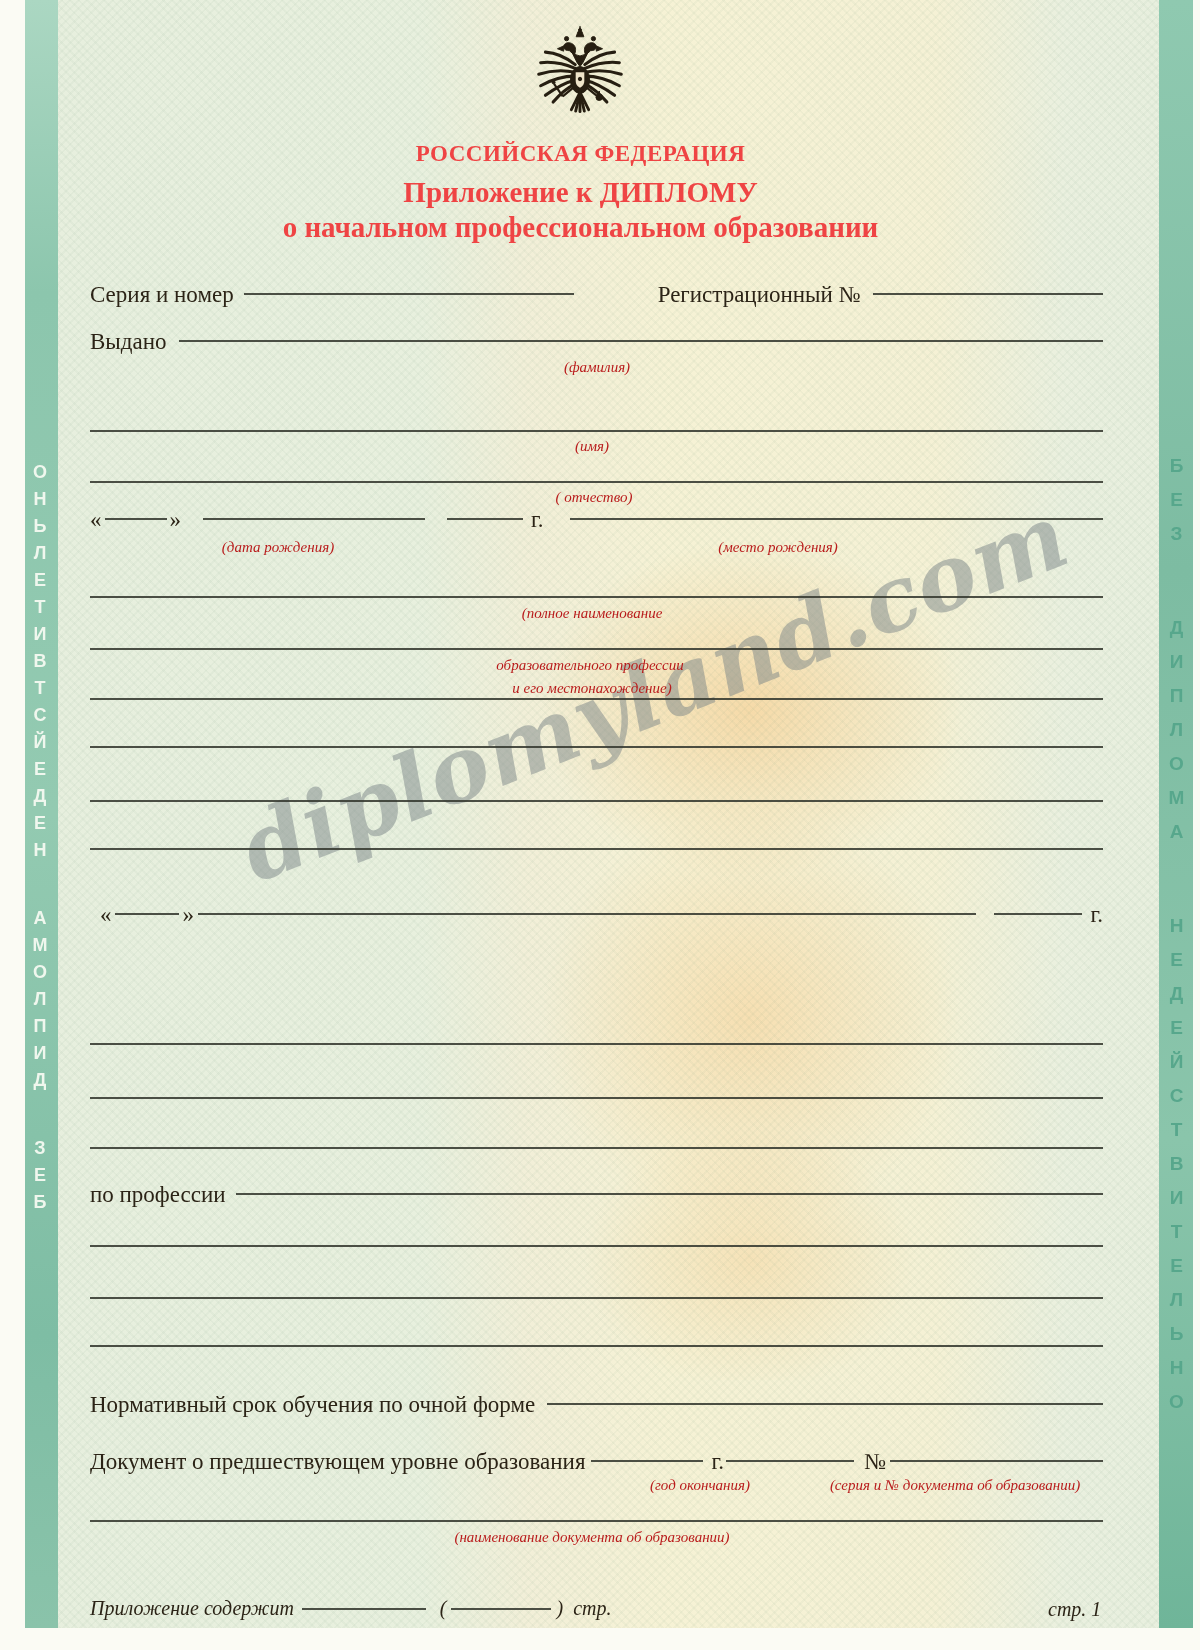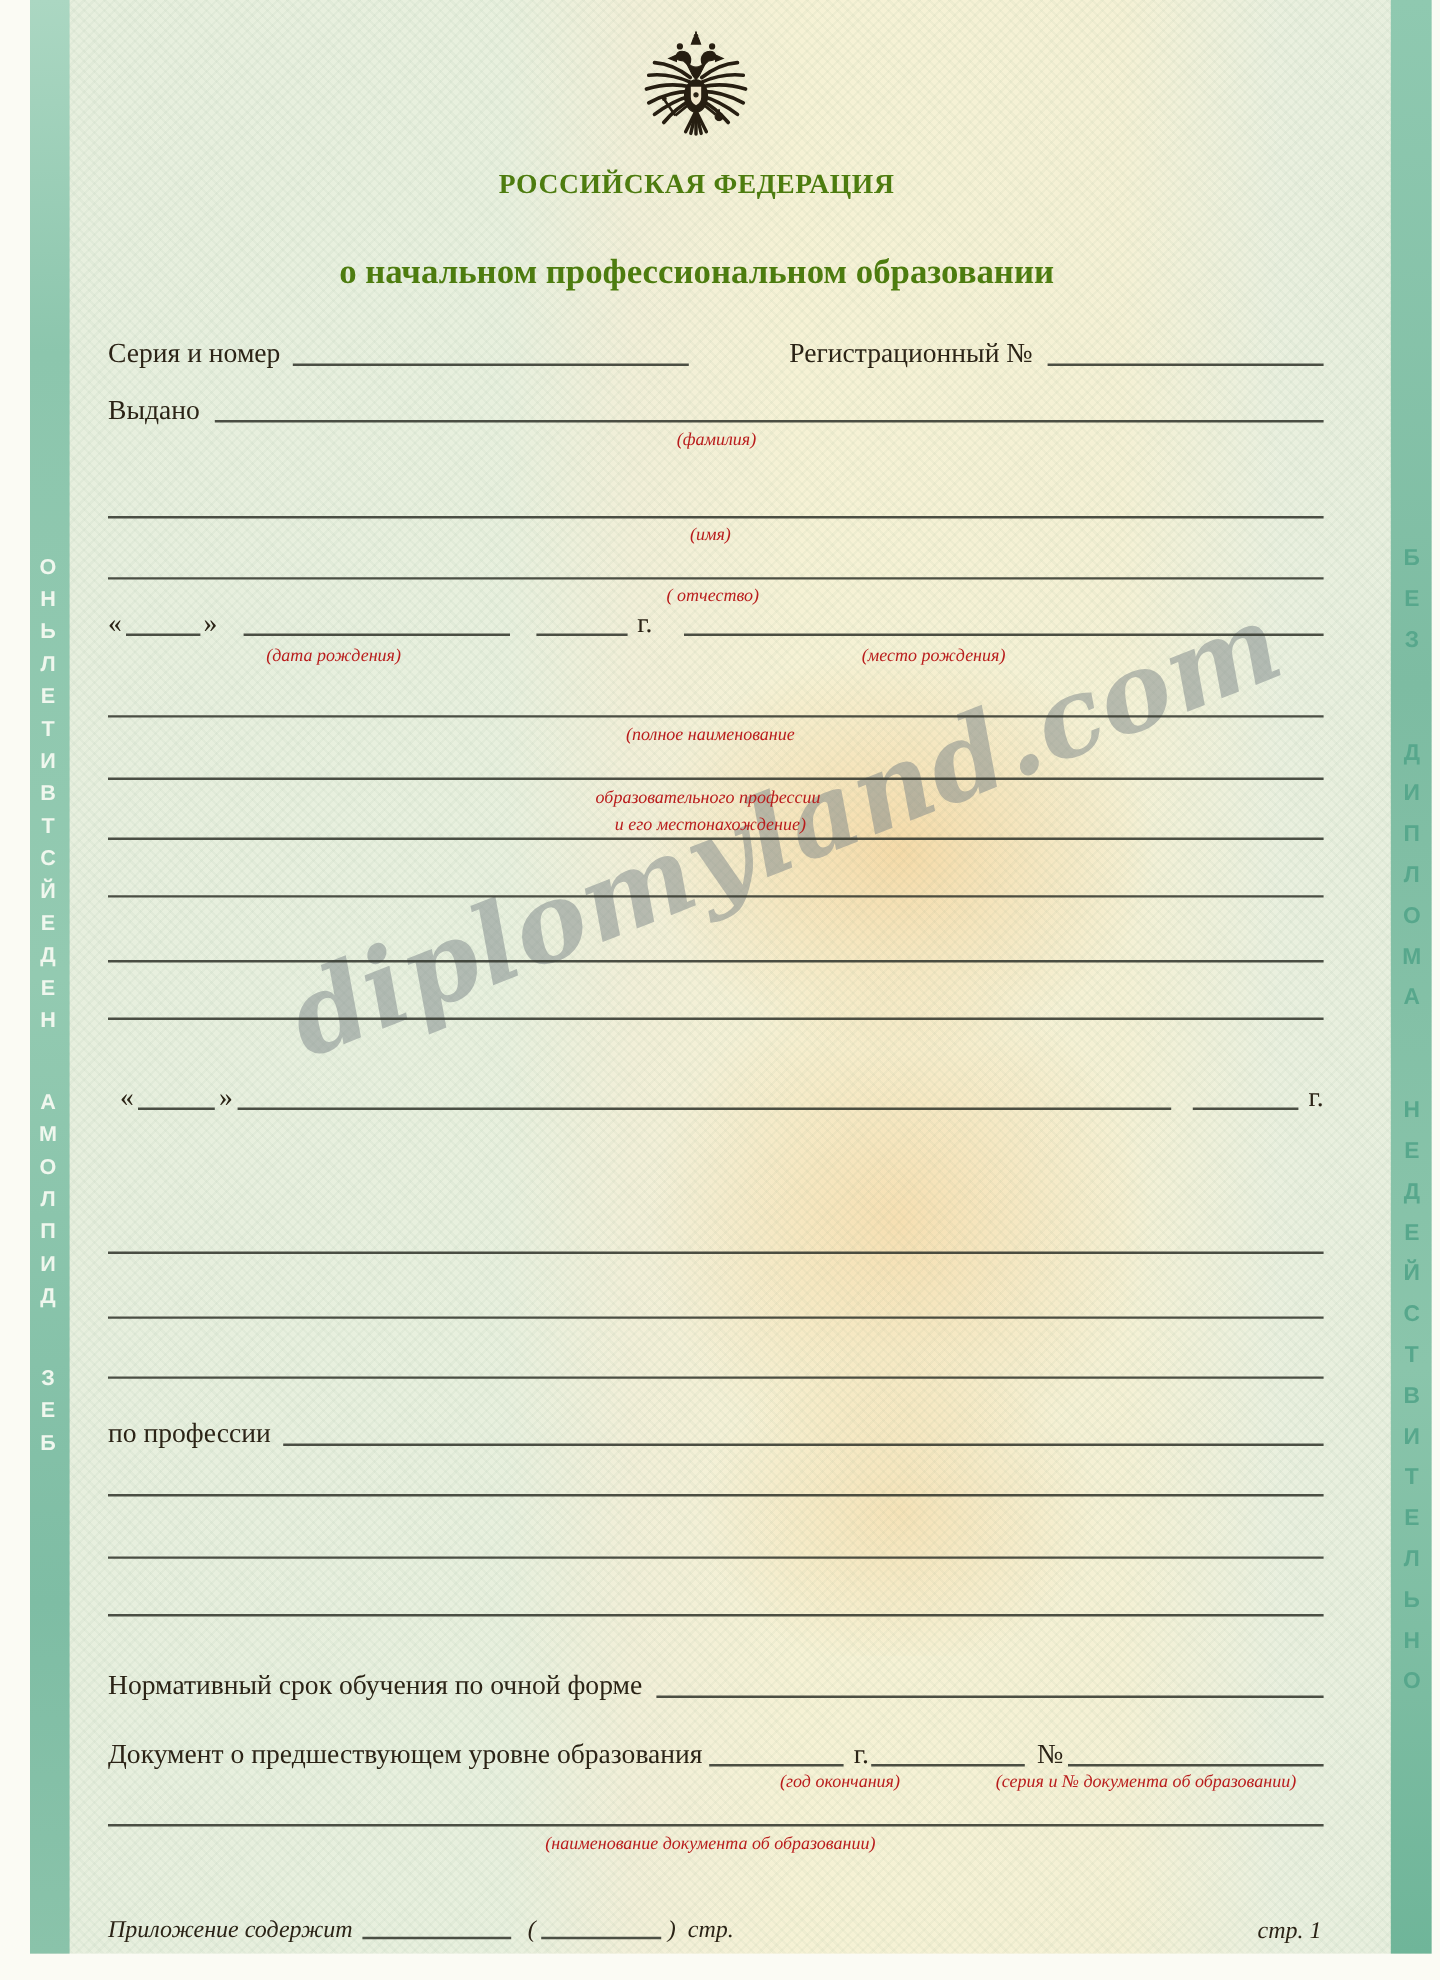--- a/index.html
+++ b/index.html
@@ -42,27 +42,27 @@
   
   .watermark {
     position:absolute; left:245px; top:800px; width:760px;
     transform:rotate(-21.5deg); transform-origin:0 50%;
     font-family:"DejaVu Serif", serif; font-style:italic; font-weight:bold;
     font-size:90px; letter-spacing:1px; color:rgba(123,134,136,0.5);
     pointer-events:none; white-space:nowrap;
   }
   
   .emblem { position:absolute; left:532px; top:22px; width:96px; height:114px; }
-  .center-line { position:absolute; left:58px; width:1045px; text-align:center; font-weight:bold; color:#4d7c0f; }
+  .center-line { position:absolute; left:58px; width:1045px; text-align:center; font-weight:bold; color:#ef4444; }
   .country { top:141px; font-size:23px; letter-spacing:0.5px; }
   .title1  { top:176px; font-size:29px; }
   .title2  { top:211px; font-size:29px; }
   
   .frow {
-    position:absolute; left:90px; width:1013px; display:flex; align-items:flex-end;
+    position:absolute; left:90px; width:1013px; display:flex; 
     font-size:23px; line-height:1.2; white-space:nowrap; color:#2b2316;
   }
   .fr { border-bottom:2px solid rgba(52,56,47,0.88); height:12px; margin-bottom:4px; flex:0 0 auto; }
   .fr.grow { flex:1 1 auto; }
   .rule { position:absolute; height:0; border-top:2px solid rgba(52,56,47,0.88); }
   .hint {
     position:absolute; transform:translateX(-50%); font-size:15px; color:#b91c1c; white-space:nowrap;font-style:italic;
   }
   .footer-row { font-style:italic; font-size:20px; }
   .pagenum {
@@ -124,20 +124,21 @@
       <line x1="43" y1="64" x2="32" y2="73" stroke-width="2.4"></line>
       <line x1="32" y1="73" x2="23" y2="60" stroke-width="2.2"></line>
       <circle cx="22.5" cy="58.5" r="1.6"></circle>
       <line x1="57" y1="64" x2="67" y2="72" stroke-width="2.4"></line>
       <circle cx="70" cy="74" r="3.4"></circle>
       <line x1="70" y1="67.5" x2="70" y2="70.5" stroke-width="1.6"></line>
     </g>
   </svg>
 
   <div class="center-line country">РОССИЙСКАЯ ФЕДЕРАЦИЯ</div>
+  <div class="center-line title1">Приложение к ДИПЛОМУ</div>
   <div class="center-line title2">о начальном профессиональном образовании</div>
 
   <div class="frow" style="top:281px">
     <span>Серия и номер</span>
     <div class="fr" style="width:330px; margin-left:10px"></div>
     <span style="margin-left:84px">Регистрационный №</span>
     <div class="fr grow" style="margin-left:12px"></div>
   </div>
 
   <div class="frow" style="top:328px">

